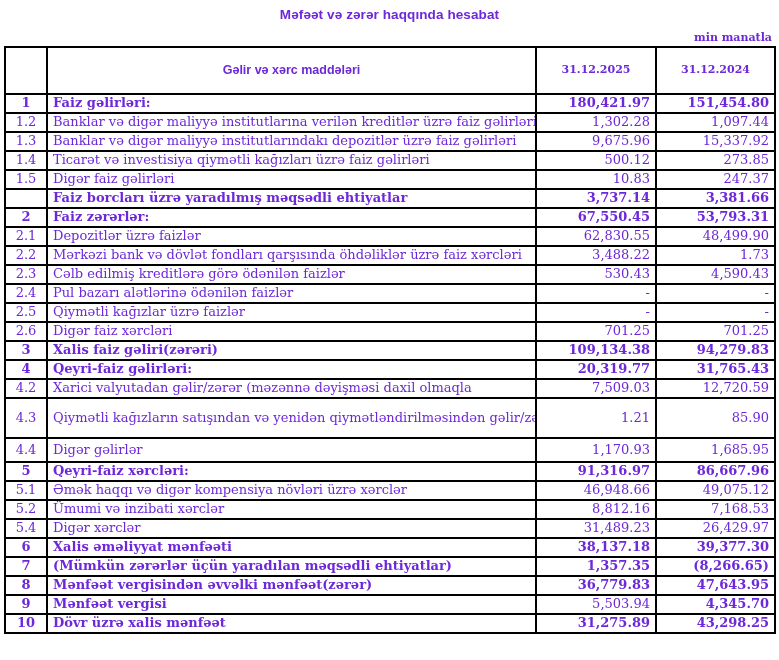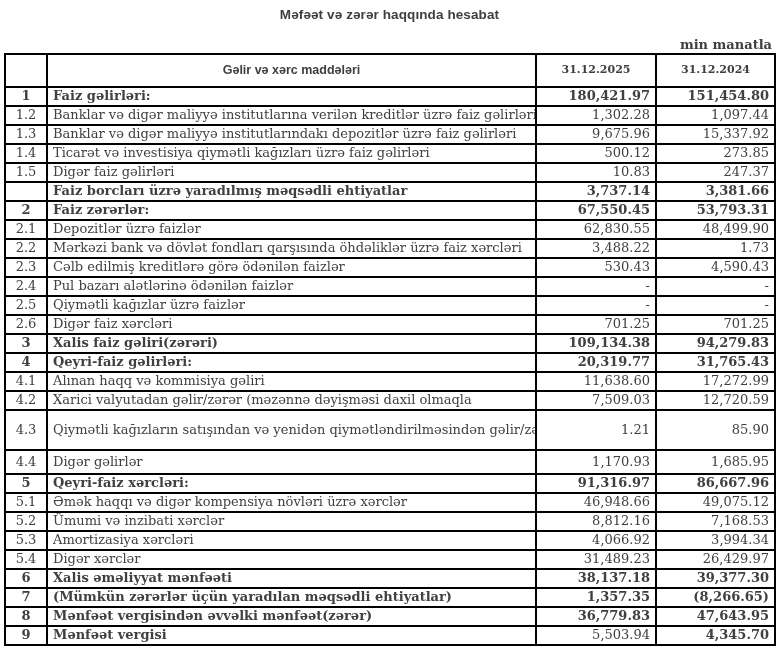--- a/index.html
+++ b/index.html
@@ -4,40 +4,40 @@
 <style>
   html, body {
     margin: 0;
     padding: 0;
     background: #ffffff;
   }
   .page {
     width: 779px;
     height: 660px;
     background: #ffffff;
-    color: #404040;
+    color: #6d28d9;
     font-family: "DejaVu Serif", serif;
     overflow: hidden;
     box-sizing: border-box;
   }
   .title {
     text-align: center;
     font-family: "Liberation Sans", sans-serif;
     font-weight: bold;
     font-size: 13.5px;
     padding-top: 7px;
     letter-spacing: 0.1px;
   }
   .unit-note {
     text-align: right;
     font-family: "DejaVu Serif", serif;
     font-weight: bold;
-    font-size: 13px;
+    font-size: 11px;
     padding-right: 7px;
-    margin-top: 16px;
+    margin-top: 9px;
     line-height: 14px;
   }
   table.report {
     border-collapse: collapse;
     table-layout: fixed;
     width: 770px;
     margin: 1px 0 0 4px;
   }
   table.report th,
   table.report td {
@@ -48,21 +48,21 @@
     overflow: hidden;
     white-space: nowrap;
     vertical-align: middle;
     line-height: 1.1;
   }
   table.report th {
     font-family: "Liberation Sans", sans-serif;
     font-weight: bold;
     font-size: 12.5px;
     text-align: center;
-    padding: 7px 2px;
+    padding: 14px 2px;
   }
   table.report th.date-col {
     font-family: "DejaVu Serif", serif;
     font-size: 11px;
   }
   td.num {
     text-align: center;
     padding: 0 1px;
   }
   td.lbl {
@@ -196,26 +196,20 @@
           <td class="val">109,134.38</td>
           <td class="val">94,279.83</td>
         </tr>
         <tr class="bold">
           <td class="num">4</td>
           <td class="lbl">Qeyri-faiz gəlirləri:</td>
           <td class="val">20,319.77</td>
           <td class="val">31,765.43</td>
         </tr>
         <tr>
-          <td class="num">4.1</td>
-          <td class="lbl">Alınan haqq və kommisiya gəliri</td>
-          <td class="val">11,638.60</td>
-          <td class="val">17,272.99</td>
-        </tr>
-        <tr>
           <td class="num">4.2</td>
           <td class="lbl">Xarici valyutadan gəlir/zərər (məzənnə dəyişməsi daxil olmaqla</td>
           <td class="val">7,509.03</td>
           <td class="val">12,720.59</td>
         </tr>
         <tr class="tall">
           <td class="num">4.3</td>
           <td class="lbl">Qiymətli kağızların satışından və yenidən qiymətləndirilməsindən gəlir/zərər</td>
           <td class="val">1.21</td>
           <td class="val">85.90</td>
@@ -238,26 +232,20 @@
           <td class="val">46,948.66</td>
           <td class="val">49,075.12</td>
         </tr>
         <tr>
           <td class="num">5.2</td>
           <td class="lbl">Ümumi və inzibati xərclər</td>
           <td class="val">8,812.16</td>
           <td class="val">7,168.53</td>
         </tr>
         <tr>
-          <td class="num">5.3</td>
-          <td class="lbl">Amortizasiya xərcləri</td>
-          <td class="val">4,066.92</td>
-          <td class="val">3,994.34</td>
-        </tr>
-        <tr>
           <td class="num">5.4</td>
           <td class="lbl">Digər xərclər</td>
           <td class="val">31,489.23</td>
           <td class="val">26,429.97</td>
         </tr>
         <tr class="bold">
           <td class="num">6</td>
           <td class="lbl">Xalis əməliyyat mənfəəti</td>
           <td class="val">38,137.18</td>
           <td class="val">39,377.30</td>
@@ -273,16 +261,22 @@
           <td class="lbl">Mənfəət vergisindən əvvəlki mənfəət(zərər)</td>
           <td class="val">36,779.83</td>
           <td class="val">47,643.95</td>
         </tr>
         <tr class="bold">
           <td class="num">9</td>
           <td class="lbl">Mənfəət vergisi</td>
           <td class="val plain">5,503.94</td>
           <td class="val">4,345.70</td>
         </tr>
+        <tr class="bold">
+          <td class="num">10</td>
+          <td class="lbl">Dövr üzrə xalis mənfəət</td>
+          <td class="val">31,275.89</td>
+          <td class="val">43,298.25</td>
+        </tr>
       </tbody>
   </table>
 
 </div>
 
 </body></html>

